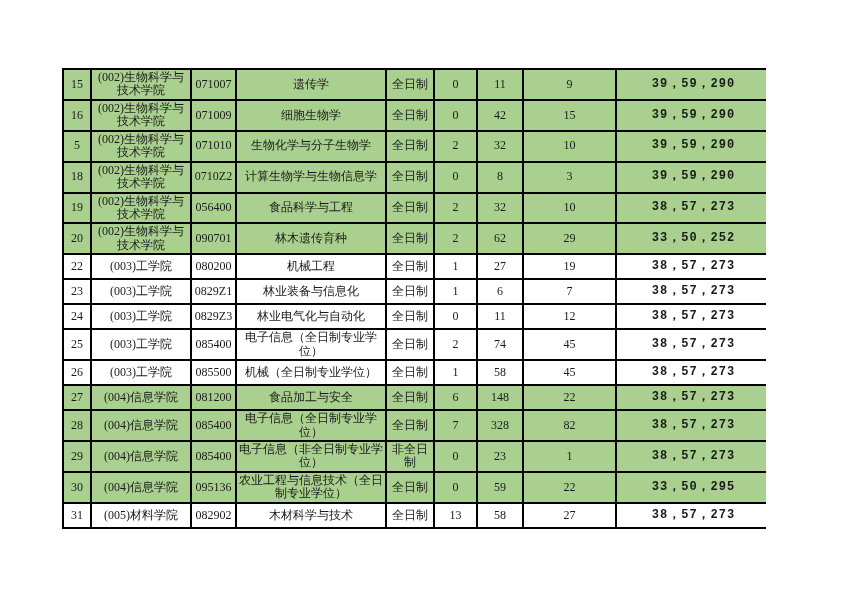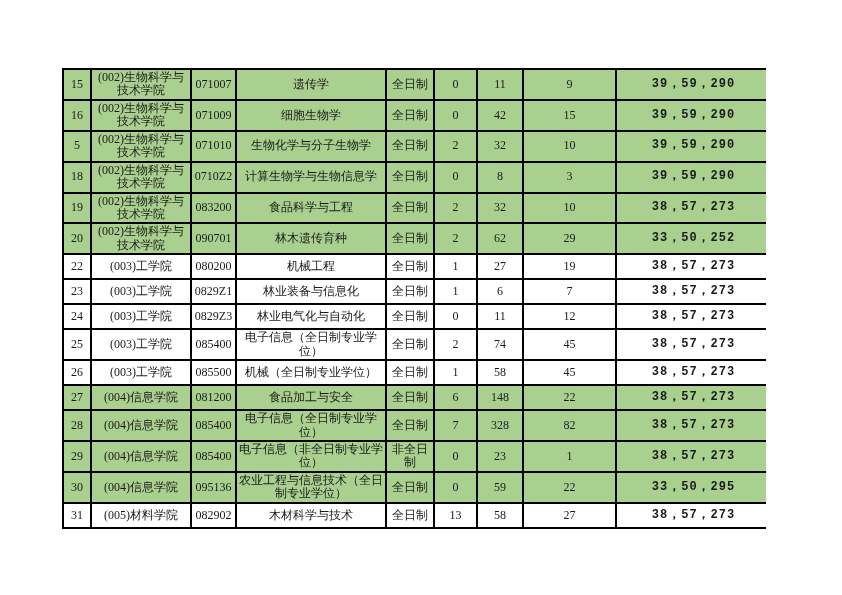--- a/index.html
+++ b/index.html
@@ -105,21 +105,21 @@
           <td class="col-major">计算生物学与生物信息学</td>
           <td class="col-mode">全日制</td>
           <td class="col-n1">0</td>
           <td class="col-n2">8</td>
           <td class="col-n3">3</td>
           <td class="col-score">39，59，290</td>
         </tr>
         <tr class="green">
           <td class="col-no">19</td>
           <td class="col-college">(002)生物科学与技术学院</td>
-          <td class="col-code">083200</td>
+          <td class="col-code">056400</td>
           <td class="col-major">食品科学与工程</td>
           <td class="col-mode">全日制</td>
           <td class="col-n1">2</td>
           <td class="col-n2">32</td>
           <td class="col-n3">10</td>
           <td class="col-score">38，57，273</td>
         </tr>
         <tr class="green">
           <td class="col-no">20</td>
           <td class="col-college">(002)生物科学与技术学院</td>

